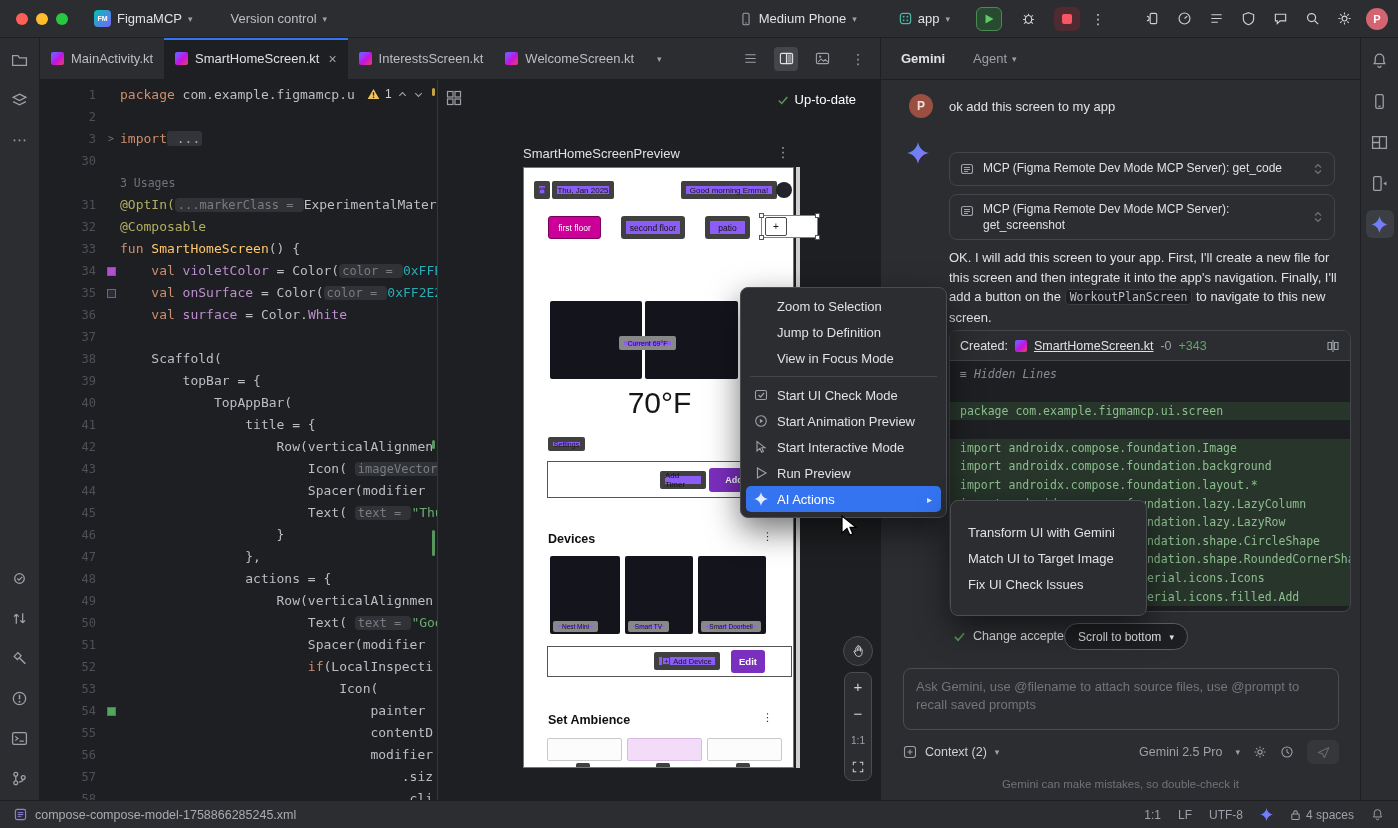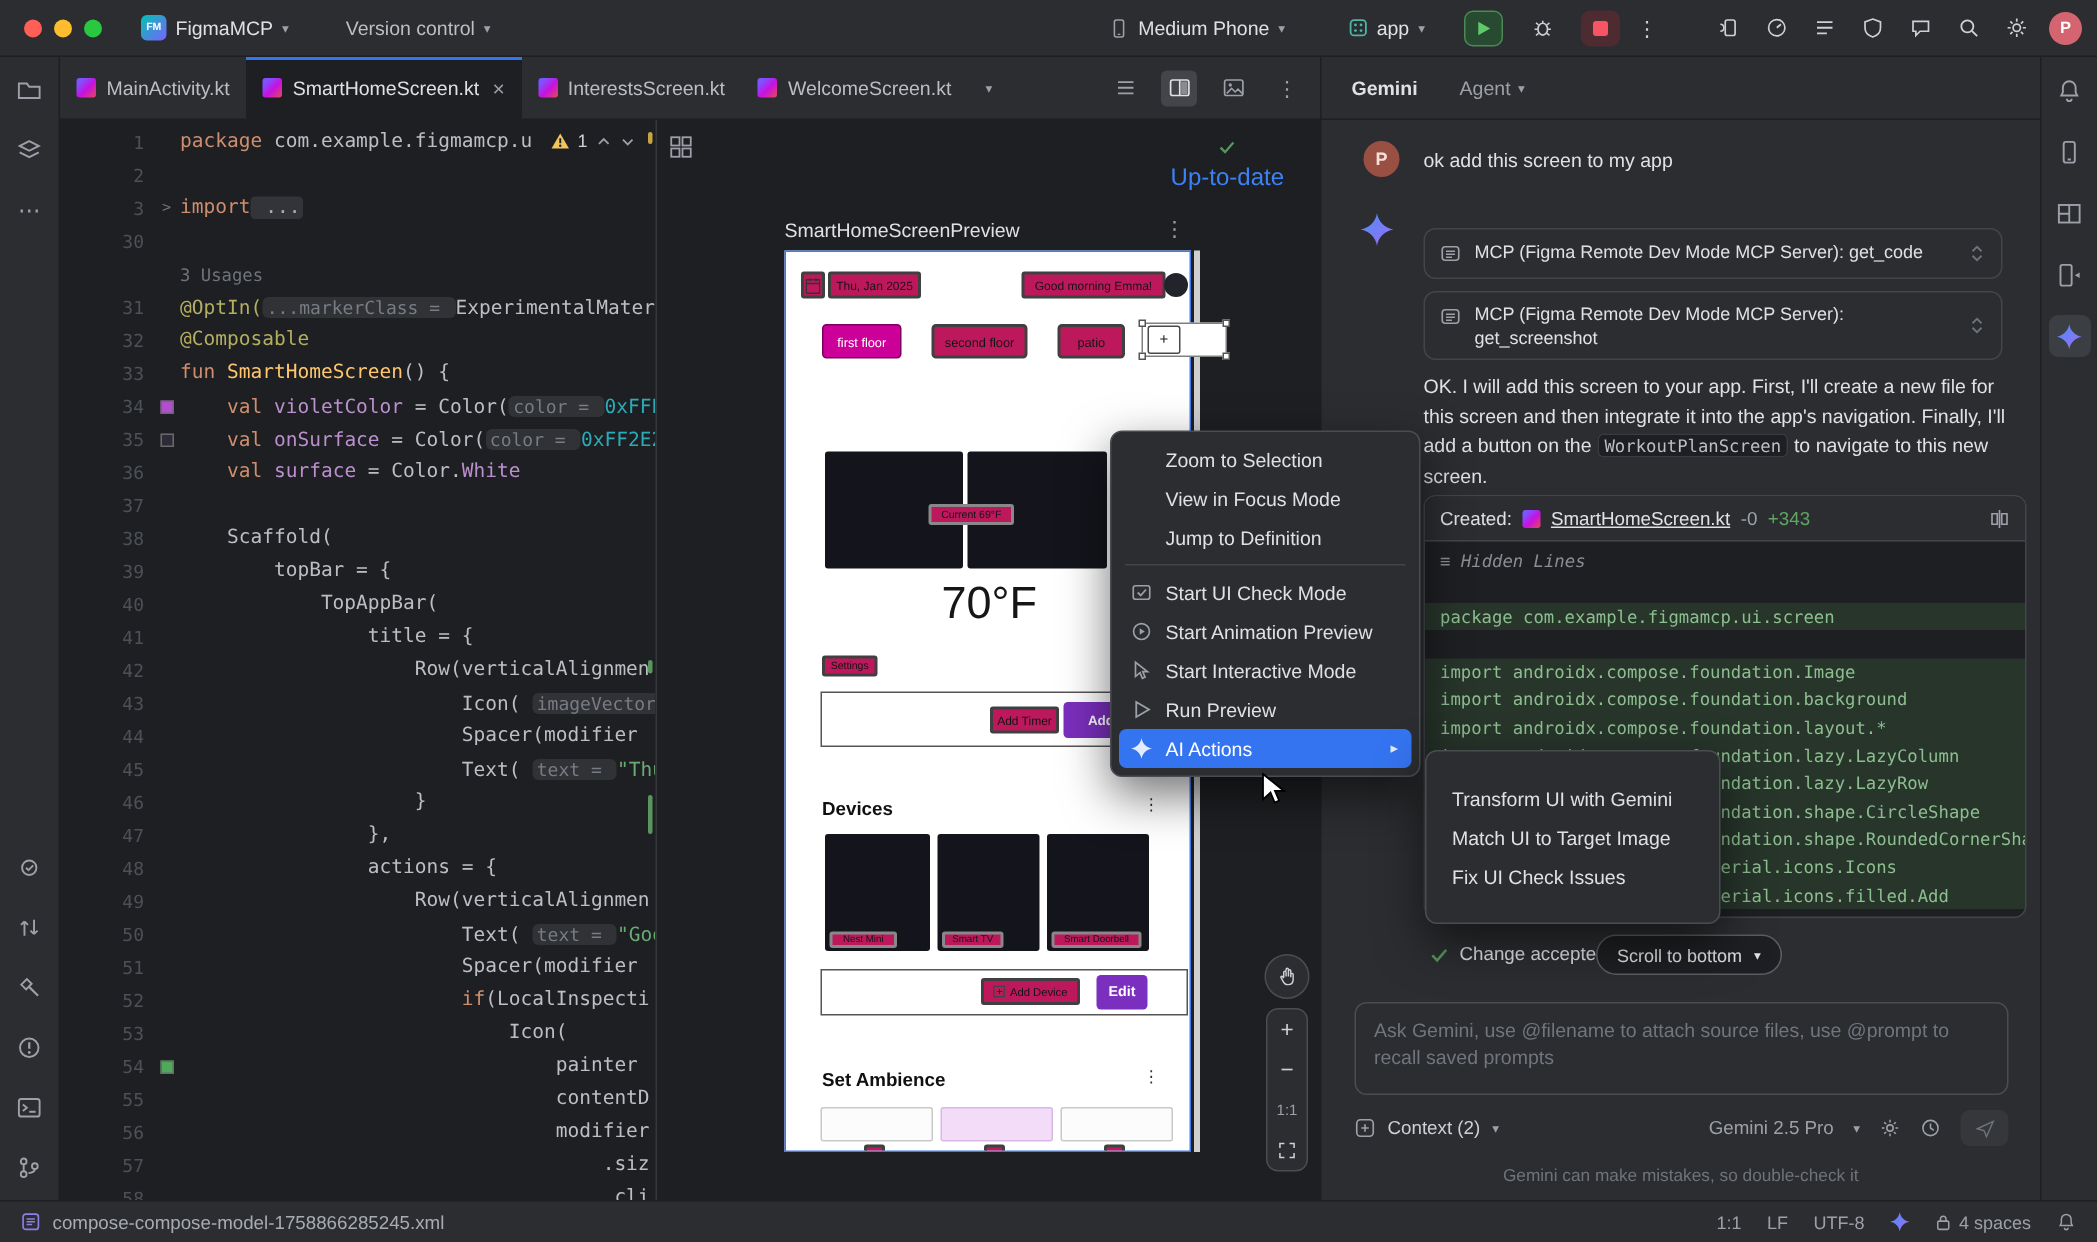--- a/index.html
+++ b/index.html
@@ -53,30 +53,30 @@
 .t-f{color:#FFC66D;}
 .t-v{color:#BC8FCF;}
 .t-i{color:#787C84;background:#303236;border-radius:4px;padding:0 3px;font-size:12px;}
 .t-fd{color:#A8ABB2;background:#32343A;border-radius:3px;padding:0 2px;}
 .usage{color:#6F737A;font-size:11.5px;}
 #inspections{position:absolute;left:320px;top:5px;display:flex;align-items:center;gap:5px;background:#1E1F22;padding:2px 7px;border-radius:6px;font-family:"Liberation Sans",sans-serif;font-size:12px;color:#CED0D6;}
 .stripe{position:absolute;right:2px;width:3px;border-radius:2px;}
 
 #preview{position:absolute;left:437px;top:80px;width:443px;height:720px;background:#1E1F22;border-left:1px solid #35373B;overflow:hidden;}
 .pv-grid{position:absolute;left:8px;top:10px;}
-.pv-status{position:absolute;right:24px;top:12px;display:flex;align-items:center;gap:6px;color:#3b82f6;font-size:16px;flex-direction:column;}
+.pv-status{position:absolute;right:24px;top:12px;display:flex;align-items:center;gap:6px;color:#ffffff;font-size:13px;}
 .pv-title{position:absolute;left:85px;top:66px;font-size:13px;color:#DFE1E5;}
 .pv-title-menu{position:absolute;left:338px;top:64px;color:#9DA0A8;font-size:14px;}
 .phone{position:absolute;left:85px;top:87px;width:271px;height:601px;background:#fff;border:1px solid #3D7BEA;overflow:hidden;color:#141414;}
 .pv-scroll{position:absolute;left:358px;top:87px;width:4px;height:601px;background:#CFCFCF;}
 .sel-box{position:absolute;left:323px;top:135px;width:57px;height:23px;background:#fff;border:1px solid #808080;z-index:5;}
 .handle{position:absolute;width:5px;height:5px;background:#fff;border:1px solid #555;}
 
 .p-abs{position:absolute;}
-.p-chip{border:2px solid #404040;border-radius:2px;display:flex;align-items:center;justify-content:center;background:#be185d;}
+.p-chip{border:5px solid #404040;border-radius:2px;display:flex;align-items:center;justify-content:center;background:#8b5cf6;}
 .p-dark{background:#14141C;border-radius:2px;}
 .p-purple{background:#7B2FBE;color:#fff;border-radius:3px;display:flex;align-items:center;justify-content:center;font-weight:bold;}
 .p-dots{color:#333;font-size:11px;}
 .p-title{font-size:12.5px;font-weight:bold;color:#101010;}
 
 .zoom-hand{position:absolute;left:405px;top:556px;width:30px;height:30px;border-radius:50%;background:#2B2D30;border:1px solid #4A4D52;display:flex;align-items:center;justify-content:center;color:#CED0D6;}
 .zoom-pill{position:absolute;left:406px;top:592px;width:28px;background:#2B2D30;border:1px solid #4A4D52;border-radius:8px;display:flex;flex-direction:column;align-items:center;}
 .z-btn{height:27px;width:100%;display:flex;align-items:center;justify-content:center;color:#CED0D6;font-size:15px;}
 .z-label{height:26px;display:flex;align-items:center;color:#9DA0A8;font-size:10px;}
 
@@ -698,25 +698,25 @@
 </div>
 
 <div id="context-menu">
     <div id="context-menu-items">
       <div class="menu-item">
         <span class="mi-icon"></span>
         <span class="mi-label">Zoom to Selection</span>
       </div>
       <div class="menu-item">
         <span class="mi-icon"></span>
+        <span class="mi-label">Jump to Definition</span>
+      </div>
+      <div class="menu-item">
+        <span class="mi-icon"></span>
         <span class="mi-label">View in Focus Mode</span>
-      </div>
-      <div class="menu-item">
-        <span class="mi-icon"></span>
-        <span class="mi-label">Jump to Definition</span>
       </div>
       <div class="menu-sep"></div>
       <div class="menu-item">
         <span class="mi-icon">
           <svg width="14" height="14" viewBox="0 0 14 14">
             <rect x="1.5" y="2.5" width="11" height="9" rx="1.5" fill="none" stroke="#9DA0A8" stroke-width="1.1"></rect>
             <path d="M4.5 7l2 2 3.5-4" fill="none" stroke="#9DA0A8" stroke-width="1.2"></path>
           </svg>
         </span>
         <span class="mi-label">Start UI Check Mode</span>

